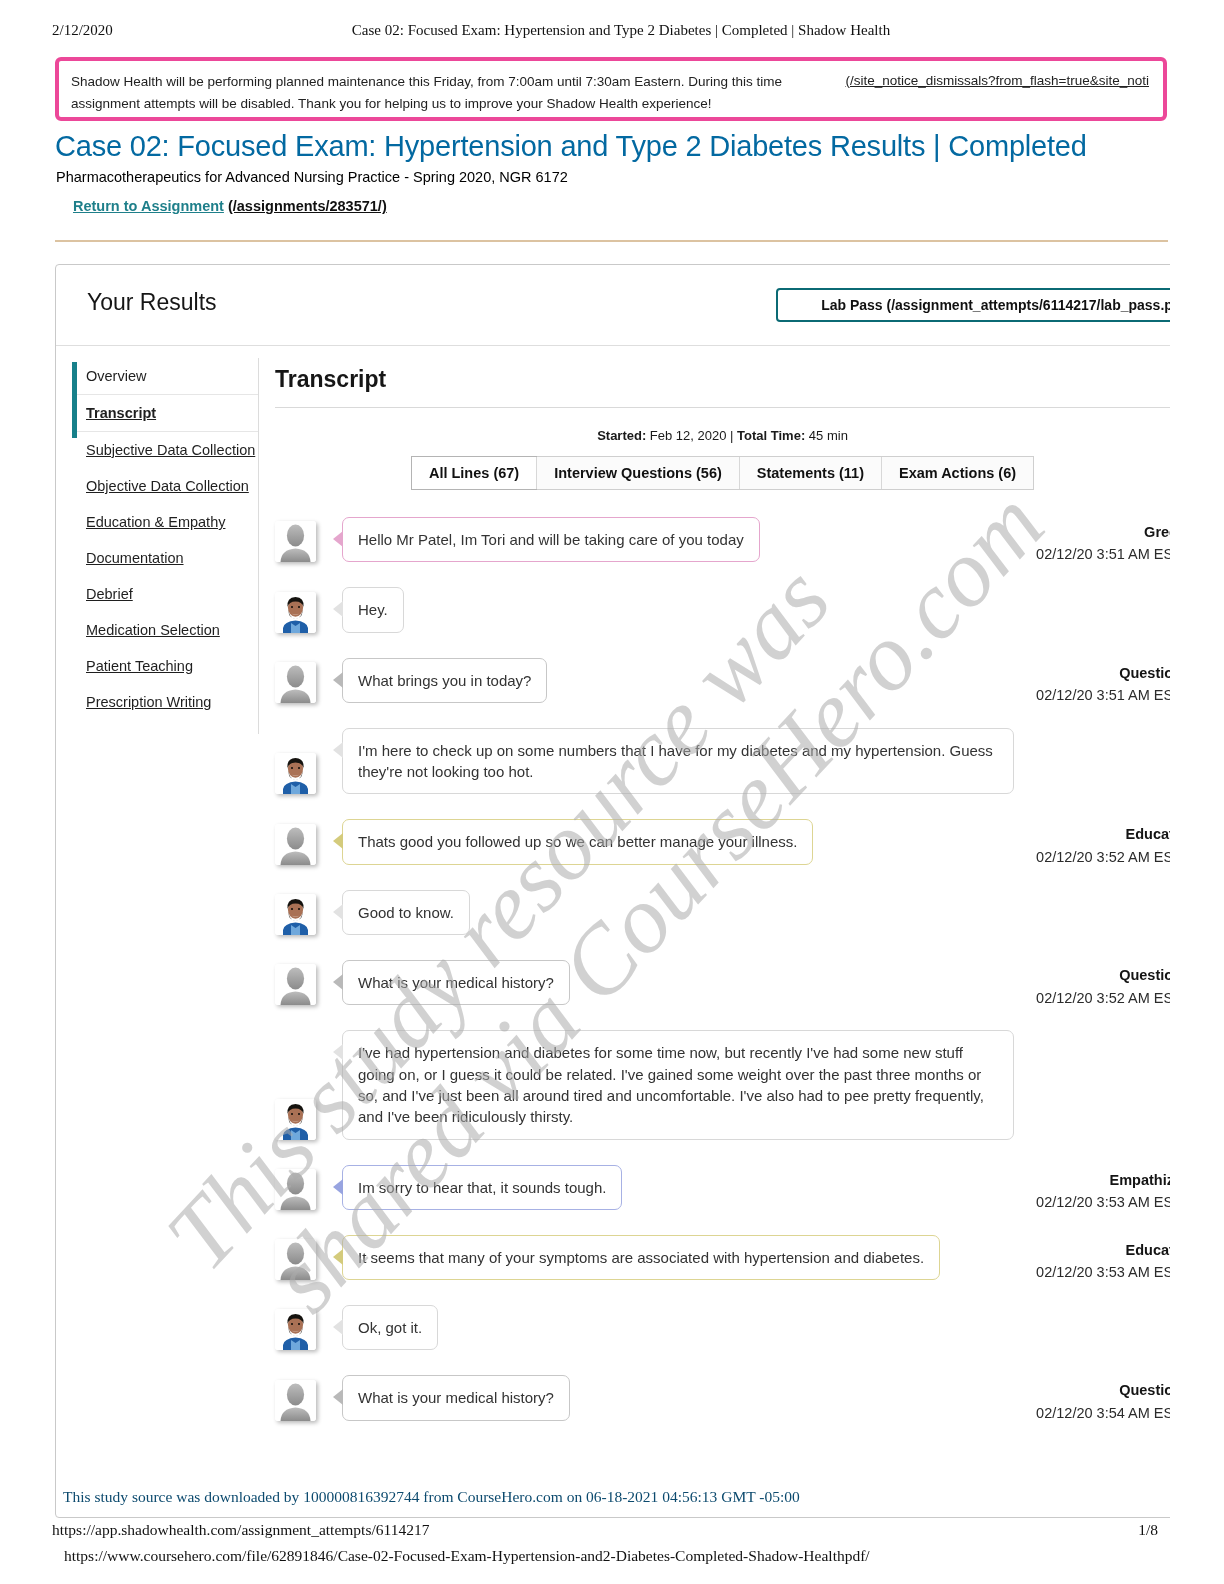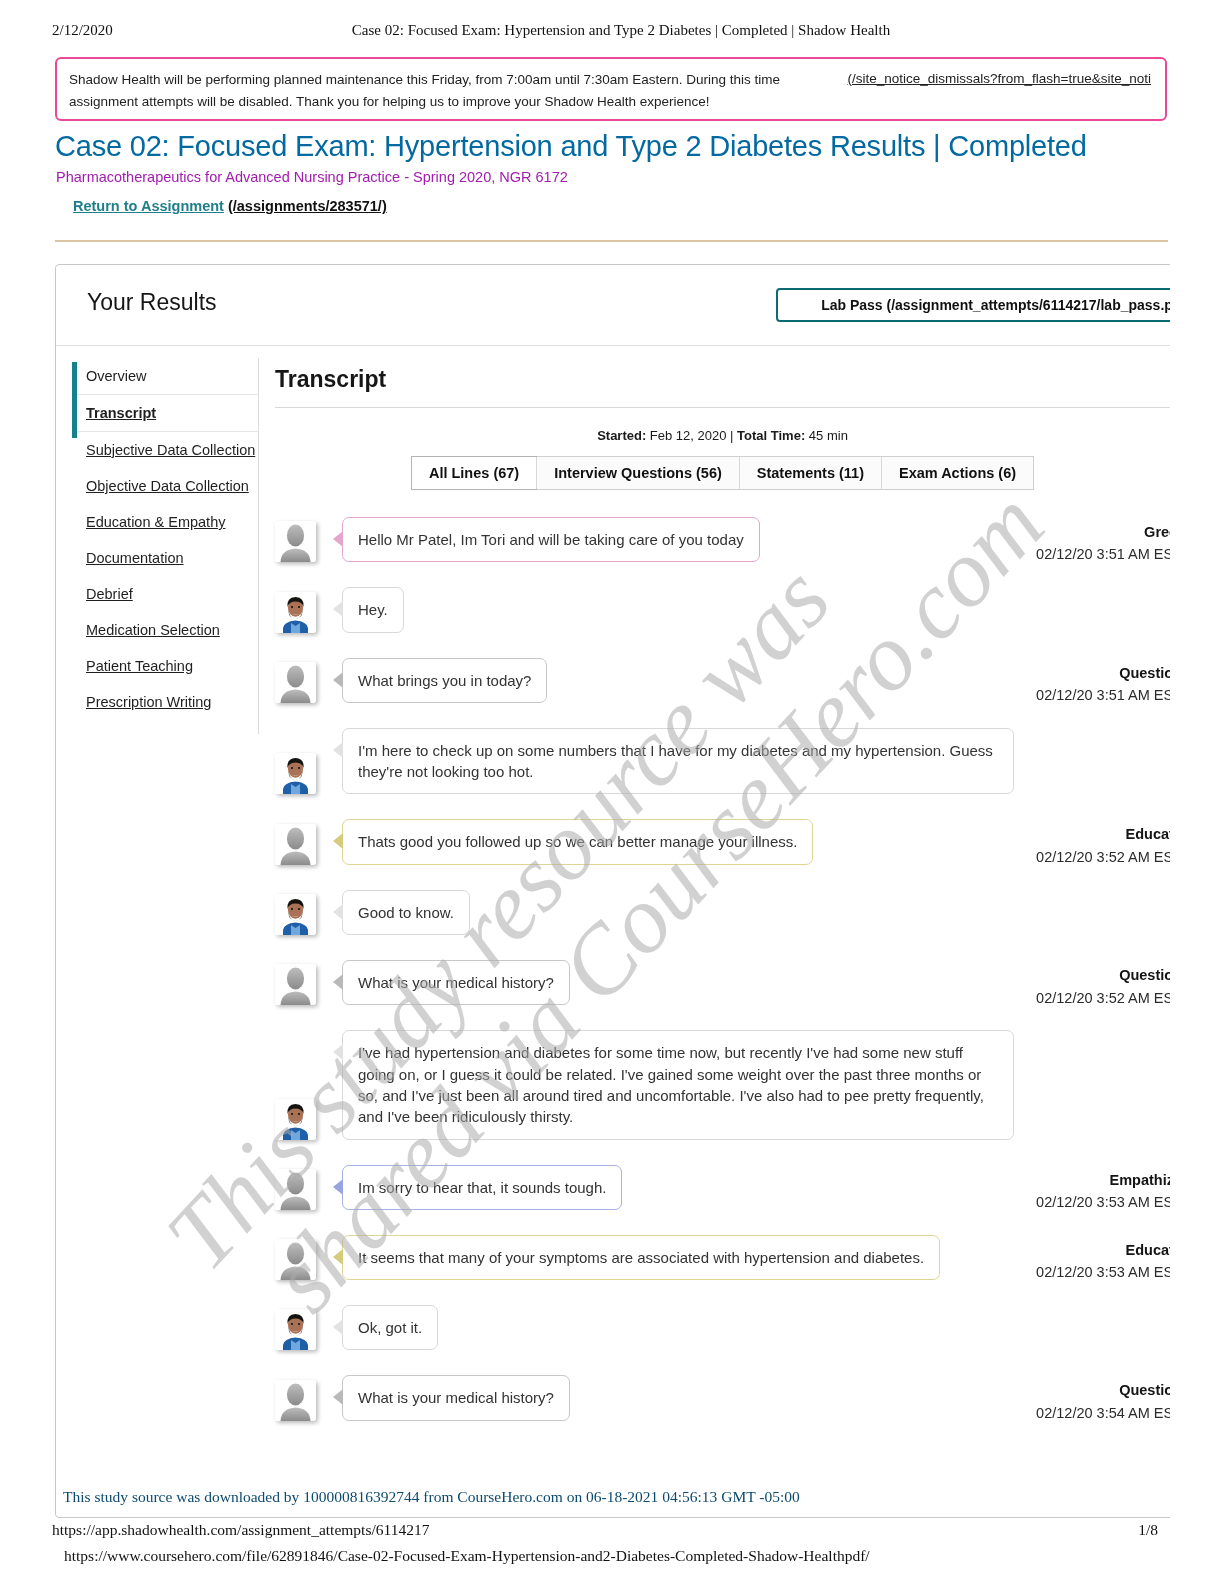--- a/index.html
+++ b/index.html
@@ -6,27 +6,27 @@
   html,body { background:#fff; }
   body { font-family:"Liberation Sans", sans-serif; color:#1a1a1a; }
   .sheet { position:relative; width:1224px; height:1584px; background:#fff; overflow:hidden; margin:0 auto; }
   .print-clip { position:absolute; left:0; top:0; width:1170px; height:1584px; overflow:hidden; }
 
   
   .doc-header-date { position:absolute; left:52px; top:22px; font-family:"Liberation Serif", serif; font-size:15px; color:#111; }
   .doc-header-title { position:absolute; left:110px; top:22px; width:1022px; text-align:center; font-family:"Liberation Serif", serif; font-size:15px; color:#111; }
 
   
-  .notice { position:absolute; left:55px; top:57px; width:1112px; height:64px; border:2px solid #ec4899; border-radius:6px; background:#fff; display:flex; align-items:flex-start; padding:10px 14px 0 12px; overflow:hidden; }
+  .notice { position:absolute; left:55px; top:57px; width:1112px; height:64px; border:4px solid #ec4899; border-radius:6px; background:#fff; display:flex; align-items:flex-start; padding:10px 14px 0 12px; overflow:hidden; }
   .notice-text { font-size:13.5px; color:#222; line-height:1.65; width:770px; }
   .notice-link { margin-left:auto; font-size:13.5px; color:#222; text-decoration:underline; white-space:nowrap; padding-top:2px; }
 
   
   .page-title { position:absolute; left:55px; top:130px; font-size:29px; font-weight:400; color:#0369a1; letter-spacing:-0.2px; }
-  .page-subtitle { position:absolute; left:56px; top:169px; font-size:14.5px; color:#a21caf; }
+  .page-subtitle { position:absolute; left:56px; top:169px; font-size:14.5px; color:#000000; }
   .return-link { position:absolute; left:73px; top:198px; font-size:14.5px; font-weight:bold; }
   .return-link .teal { color:#1e7f8a; text-decoration:underline; }
   .return-link .path { color:#111; text-decoration:underline; }
   .top-divider { position:absolute; left:55px; top:240px; width:1113px; border-top:2px solid #dcc3a1; }
 
   
   .card { position:absolute; left:55px; top:264px; width:1345px; height:1254px; border:1px solid #c9c9c9; border-radius:4px; background:transparent; }
   .card-header { position:relative; height:81px; border-bottom:1px solid #dedede; }
   .results-heading { position:absolute; left:31px; top:24px; font-size:23px; font-weight:400; color:#161616; }
   .labpass-btn { position:absolute; left:720px; top:23px; width:442px; height:34px; border:2px solid #0b6a74; border-radius:4px; background:#fff; font-size:14px; font-weight:bold; color:#111; line-height:30px; padding:0 12px; white-space:nowrap; overflow:hidden; }

